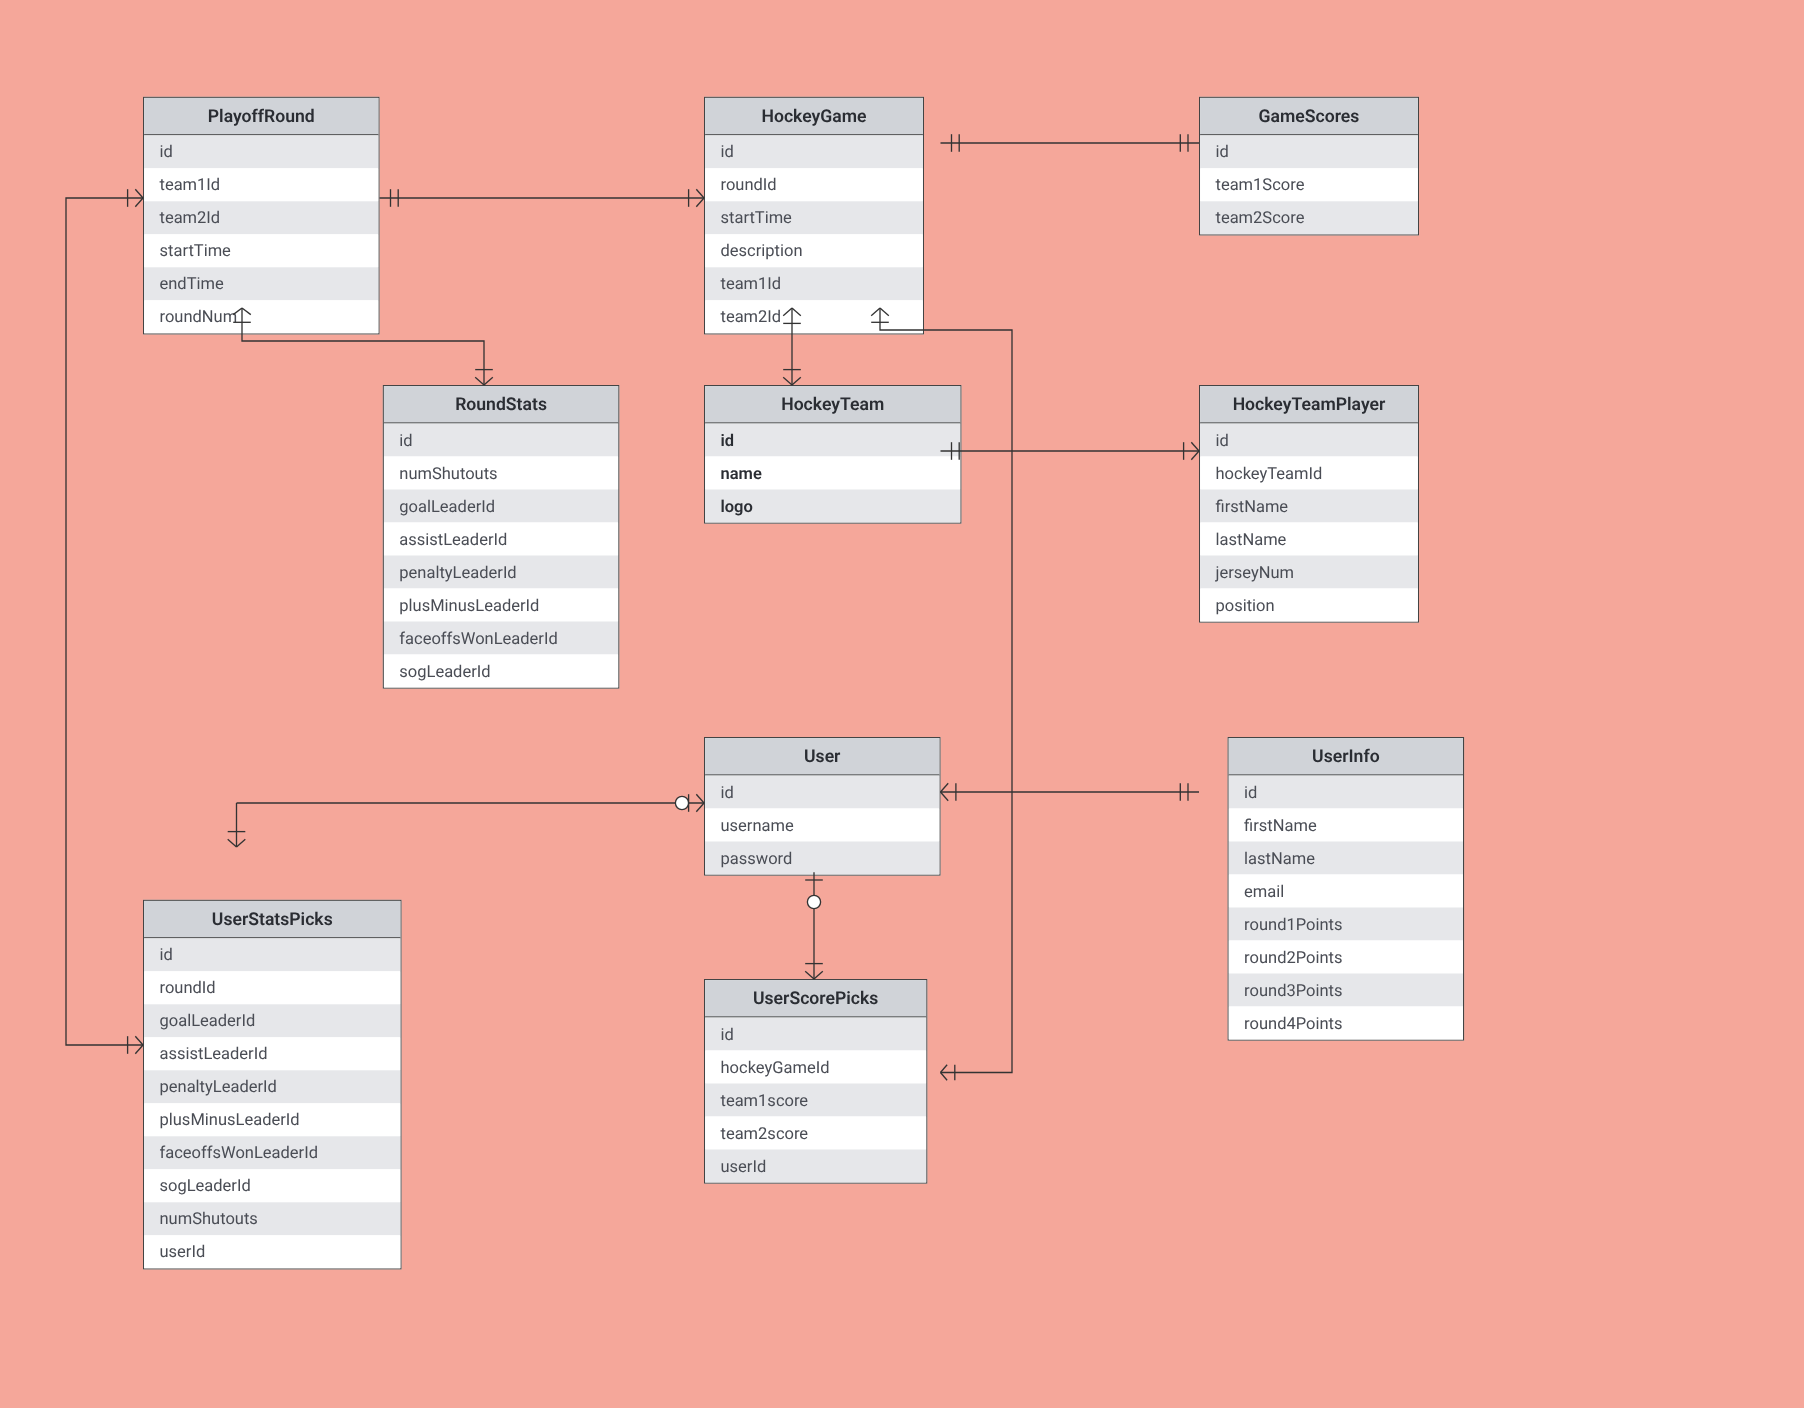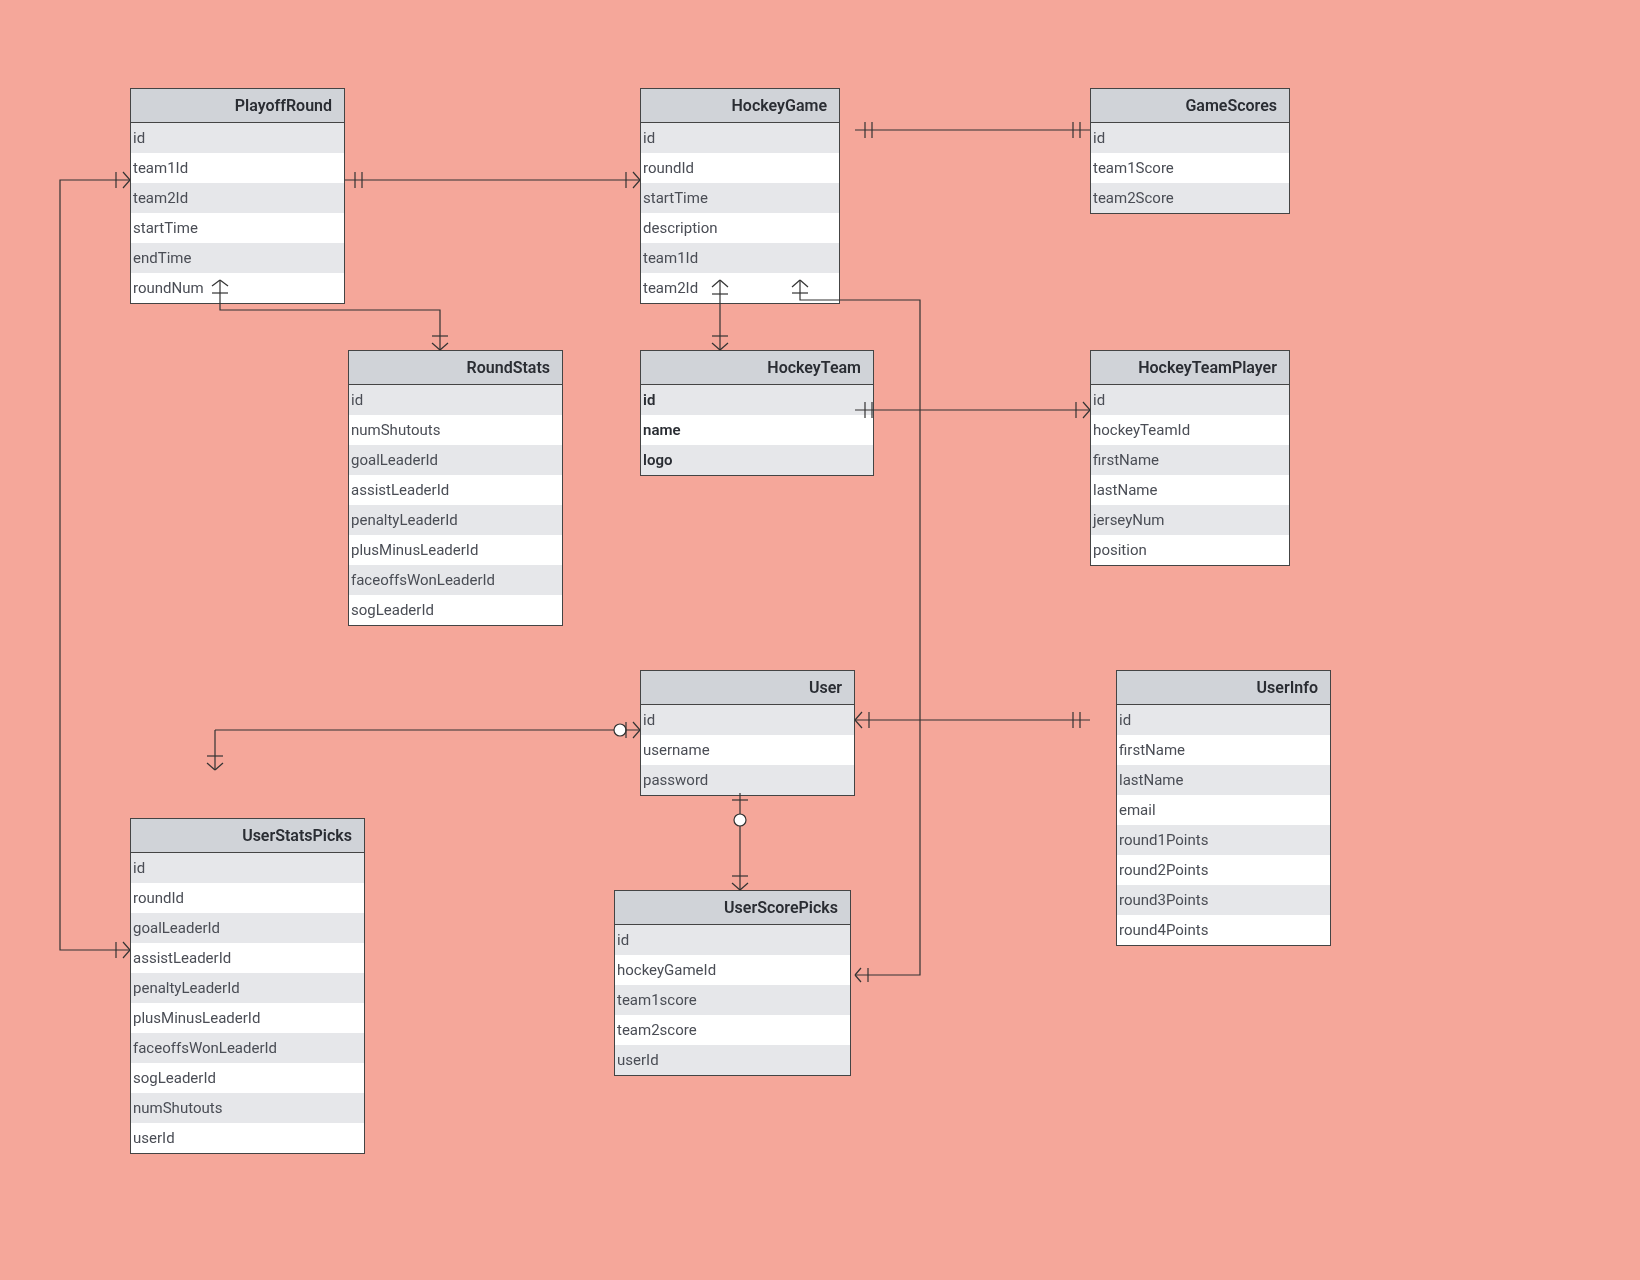--- a/index.html
+++ b/index.html
@@ -16,24 +16,24 @@
     background: #fff;
     min-width: 200px;
   }
   .entity-header {
     background: #d0d3d8;
     border-bottom: 1px solid #444;
     padding: 7px 12px;
     font-weight: 600;
     font-size: 16px;
     color: #2a2d33;
-    text-align: right;
+    text-align: center;
   }
   .entity-row {
-    padding: 6px 2px;
+    padding: 6px 14px;
     font-size: 15px;
     color: #4a4d55;
   }
   .entity-row:nth-child(even) { background: #fff; }
   .entity-row:nth-child(odd) { background: #e6e7ea; }
   .entity-row.bold { font-weight: 600; color: #2a2d33; }
   svg.connectors {
     position: absolute;
     top: 0; left: 0;
     width: 1640px; height: 1280px;
@@ -149,21 +149,21 @@
       <div class="entity-row">assistLeaderId</div>
       <div class="entity-row">penaltyLeaderId</div>
       <div class="entity-row">plusMinusLeaderId</div>
       <div class="entity-row">faceoffsWonLeaderId</div>
       <div class="entity-row">sogLeaderId</div>
       <div class="entity-row">numShutouts</div>
       <div class="entity-row">userId</div>
     </div>
 </div>
 
-<div class="entity" style="left:614px; top:890px; width:237px;">
+<div class="entity" style="left:640px; top:890px; width:203px;">
   <div class="entity-header">UserScorePicks</div>
   <div>
       <div class="entity-row">id</div>
       <div class="entity-row">hockeyGameId</div>
       <div class="entity-row">team1score</div>
       <div class="entity-row">team2score</div>
       <div class="entity-row">userId</div>
     </div>
 </div>
 

